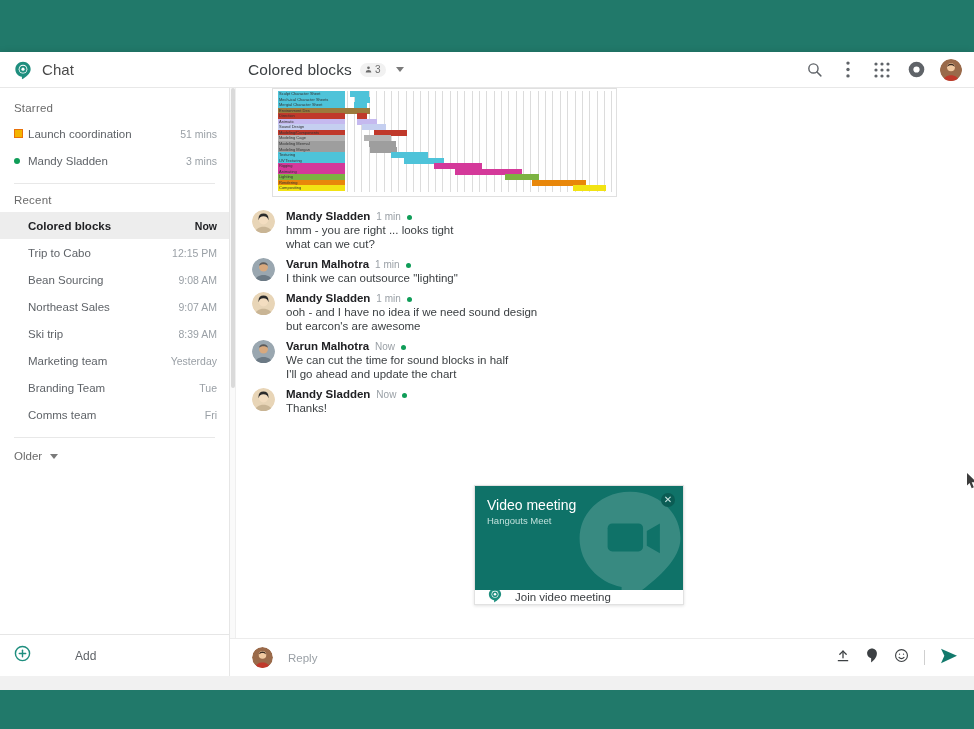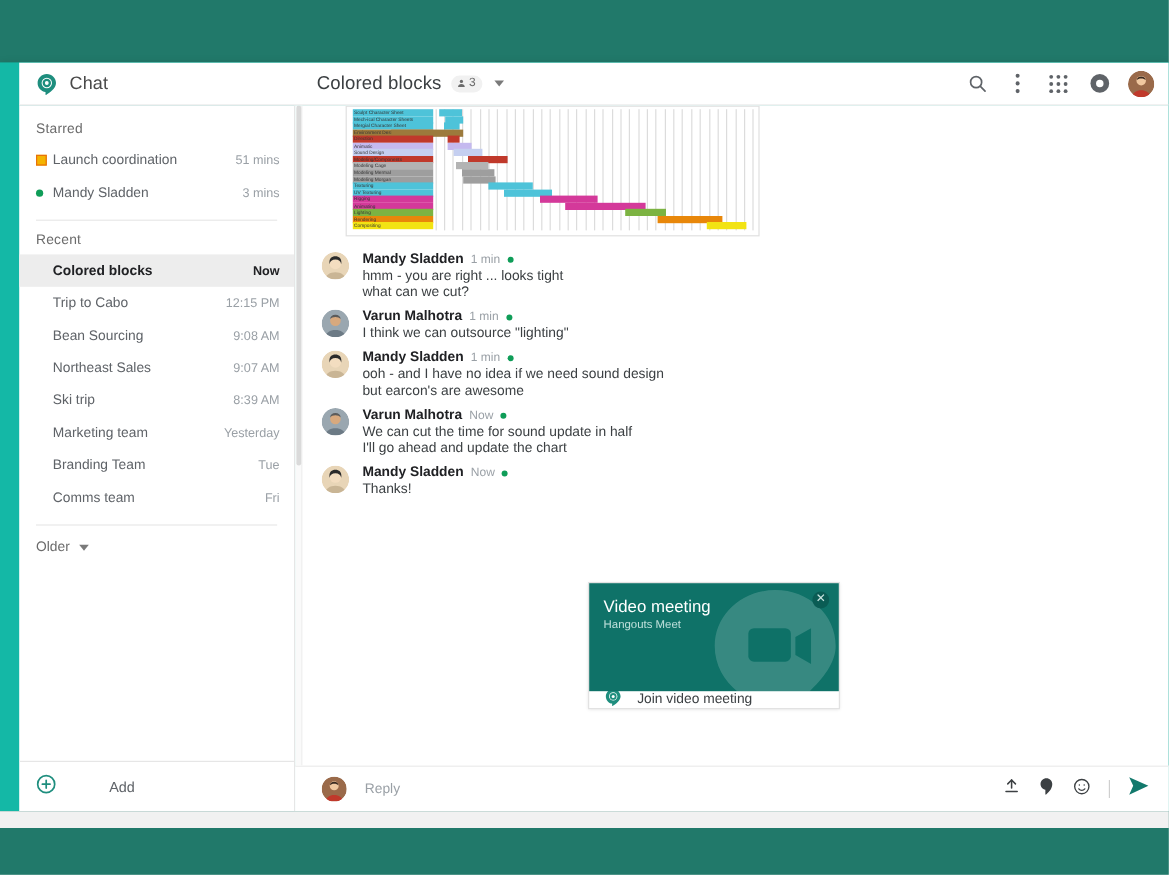--- a/index.html
+++ b/index.html
@@ -9,26 +9,25 @@
     overflow: hidden;
     font-family: "Liberation Sans", sans-serif;
   }
   body { background: #21796a; }
 
   
   #app-window {
     position: absolute;
     left: 0; top: 52px;
     width: 974px; height: 624px;
-    background: #14b8a6;
+    background: #e5e5e5;
     box-shadow: 0 2px 8px rgba(0,0,0,0.22);
     overflow: hidden;
     display: flex;
     flex-direction: column;
-    padding-left: 16px;
   }
   #bottom-strip {
     position: absolute;
     left: 0; top: 676px;
     width: 974px; height: 14px;
     background: #f1f1f1;
   }
 
   
   #topbar {
@@ -340,21 +339,21 @@
   #meet-card {
     position: absolute;
     left: 244px; top: 397px;
     width: 210px;
     background: #fff;
     border: 1px solid #e2e2e2;
     box-shadow: 0 1px 3px rgba(0,0,0,0.12);
   }
   #meet-hero {
     position: relative;
-    height: 90px;
+    height: 104px;
     background: #0f7268;
     overflow: hidden;
   }
   #meet-hero-title {
     position: absolute; left: 12px; top: 11px;
     font-size: 14px; color: #fff; font-weight: normal;
   }
   #meet-hero-sub {
     position: absolute; left: 12px; top: 29px;
     font-size: 9.5px; color: #bfe0db;
@@ -733,21 +732,21 @@
                   <circle cx="12" cy="9.6" r="4.6" fill="#d8a97e"></circle>
                   <path d="M12 4.4c2.7 0 4.4 1.4 4.6 3.8-1-1.2-2.6-1.8-4.6-1.8s-3.6.6-4.6 1.8C7.6 5.8 9.3 4.4 12 4.4z" fill="#5b5b5b"></path>
                   <path d="M3 24c.7-4 4.3-6.3 9-6.3S20.3 20 21 24z" fill="#6c7a85"></path>
                 </svg></div>
               <div class="msg-body">
                 <div class="msg-head">
                   <span class="msg-author">Varun Malhotra</span>
                   <span class="msg-time">Now</span>
                   <span class="msg-newdot"></span>
                 </div>
-                <div class="msg-line">We can cut the time for sound update in half</div>
+                <div class="msg-line">We can cut the time for sound blocks in half</div>
                 <div class="msg-line">I'll go ahead and update the chart</div>
               </div>
             </div>
             <div class="msg">
               <div class="msg-avatar"><svg width="23" height="23" viewBox="0 0 24 24">
                   <circle cx="12" cy="12" r="12" fill="#e8d5b7"></circle>
                   <circle cx="12" cy="10" r="5" fill="#f3ddc0"></circle>
                   <path d="M12 3.6c3.3 0 5.2 2 5.2 5.2 0 1-.2 1.8-.2 1.8-.3-2.6-2.2-4-5-4s-4.7 1.4-5 4c0 0-.2-.8-.2-1.8C6.8 5.6 8.7 3.6 12 3.6z" fill="#2b2b2b"></path>
                   <path d="M3 24c.6-4 4.2-6.4 9-6.4S20.4 20 21 24z" fill="#c9b595"></path>
                 </svg></div>

